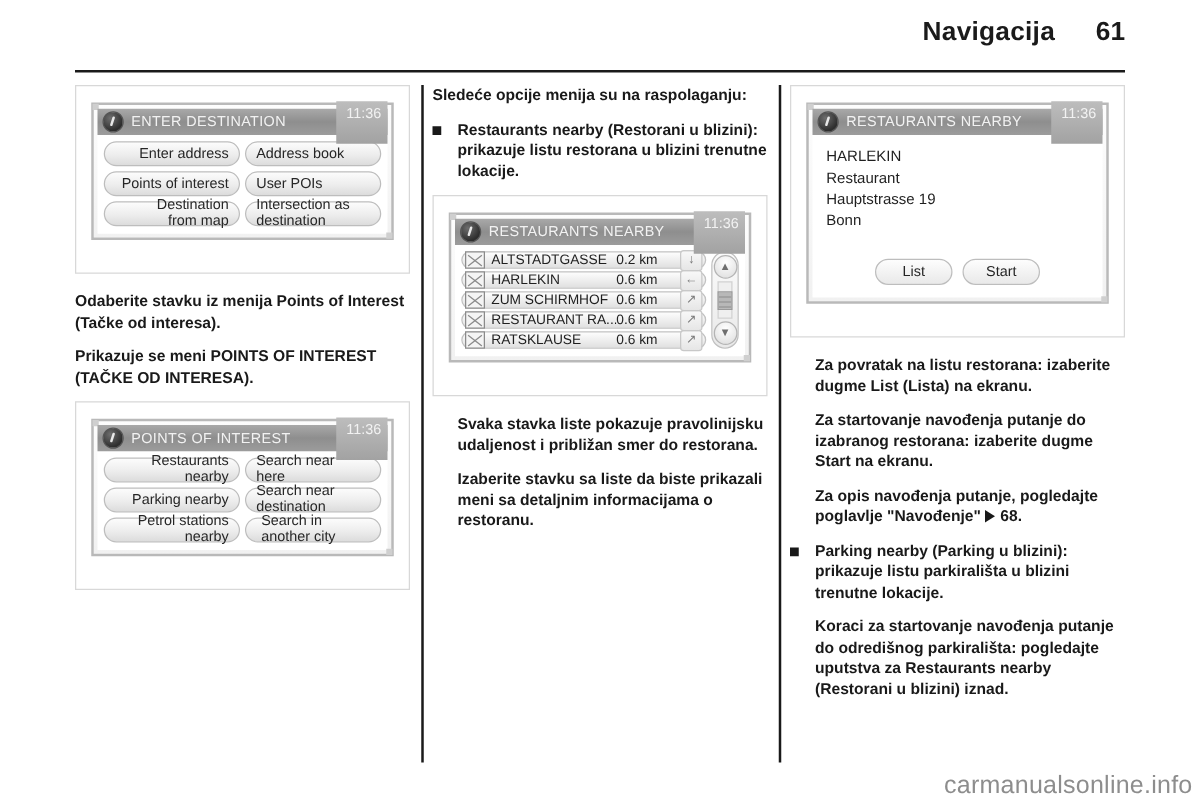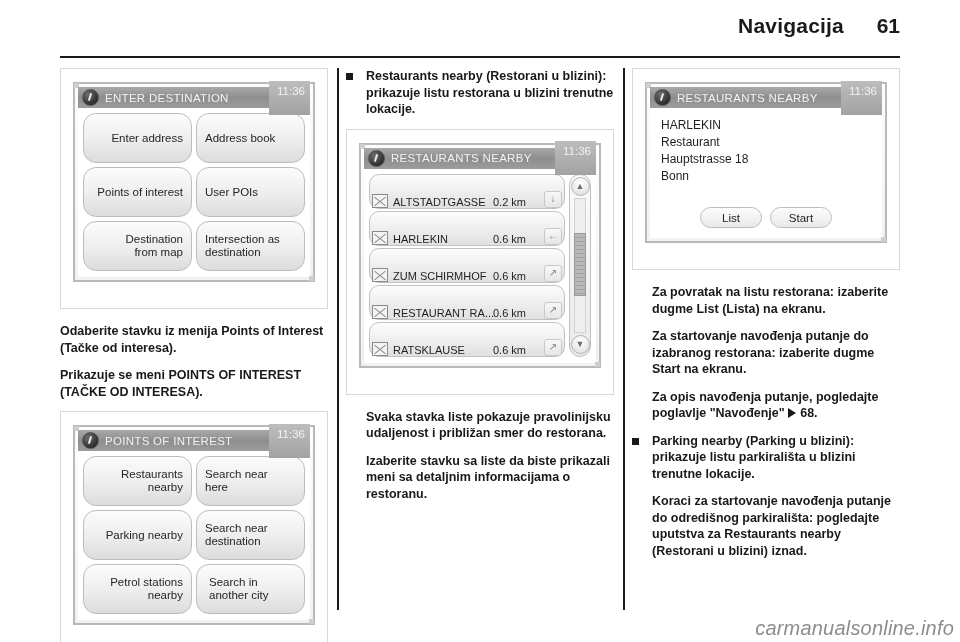--- a/index.html
+++ b/index.html
@@ -197,21 +197,21 @@
   
   .menu-grid {
     display: grid;
     grid-template-columns: 1fr 1fr;
     gap: 4px;
   }
   .softbtn {
     background: linear-gradient(180deg, #fcfcfc 0%, #ededed 55%, #dcdcdc 100%);
     border: 1px solid #bdbdbd;
     border-radius: 13px;
-    height: 50px;
+    height: 20px;
     display: flex;
     align-items: center;
     font-size: 11.5px;
     color: #262626;
     padding: 0 8px;
     box-sizing: border-box;
     line-height: 13px;
   }
   .softbtn.right-align { justify-content: flex-end; text-align: right; }
   .softbtn.left-align  { justify-content: flex-start; text-align: left; }
@@ -222,22 +222,22 @@
     gap: 4px;
   }
   .list-rows {
     flex: 1 1 auto;
     display: flex;
     flex-direction: column;
     gap: 2px;
   }
   .lrow {
     display: flex;
-    align-items: flex-end;
-    height: 35px;
+    align-items: center;
+    height: 14px;
     border: 1px solid #c2c2c2;
     border-radius: 10px;
     background: linear-gradient(180deg, #fdfdfd 0%, #ececec 60%, #e0e0e0 100%);
     padding: 0 2px;
     box-sizing: border-box;
   }
   .poi-ico {
     width: 14px; height: 12px;
     flex: 0 0 14px;
     border: 1px solid #8a8a8a;
@@ -348,21 +348,20 @@
   }
 
   
   .watermark {
     position: absolute;
     right: 6px;
     bottom: 2px;
     font-size: 20px;
     color: #8d8d8d;
     letter-spacing: 0.2px;
-    font-style: italic;
   }
 </style>
 </head>
 <body>
 
 <div class="page-header">
   <span class="title">Navigacija</span>
   <span class="pagenum">61</span>
 </div>
 <div class="header-rule"></div>
@@ -422,20 +421,21 @@
     </div>
 
   </div>
 
   <div class="col-gap">
     <div class="vrule"></div>
   </div>
 
   <div class="col">
 
+    <p class="body">Sledeće opcije menija su na raspolaganju:</p>
 
     <div class="bullet-item">
       <span class="bullet-mark"><span class="sq"></span></span>
       <span class="bullet-body">Restaurants nearby (Restorani u blizini): prikazuje listu restorana u blizini trenutne lokacije.</span>
     </div>
 
     <div class="figure" style="margin-top:2px;">
       <div class="device">
         <div class="titlebar">
           <span class="bulb"></span>
@@ -510,21 +510,21 @@
       <div class="device">
         <div class="titlebar">
           <span class="bulb"></span>
           <span class="ttl">RESTAURANTS NEARBY</span>
           <span class="clock">11:36</span>
         </div>
         <div class="screen">
           <div class="detail-lines">
             <div>HARLEKIN</div>
             <div>Restaurant</div>
-            <div>Hauptstrasse 18</div>
+            <div>Hauptstrasse 19</div>
             <div>Bonn</div>
           </div>
           <div class="detail-btns">
             <div class="pillbtn">List</div>
             <div class="pillbtn">Start</div>
           </div>
         </div>
       </div>
     </div>
 

